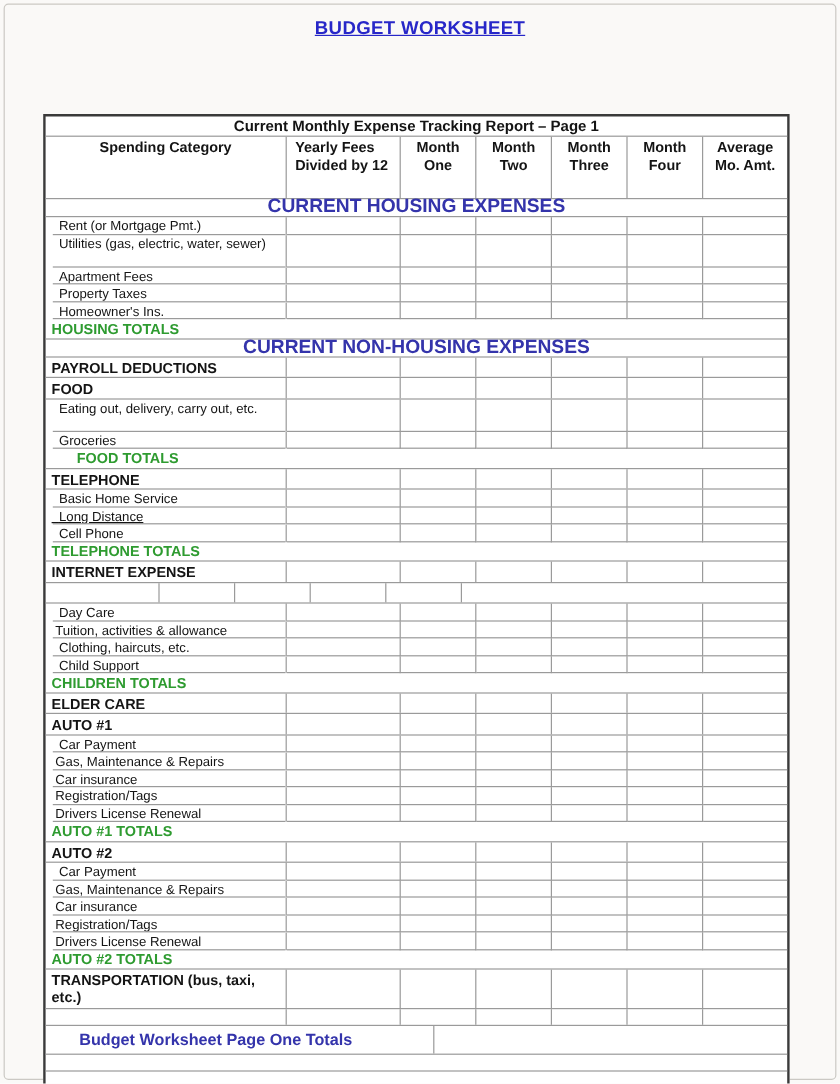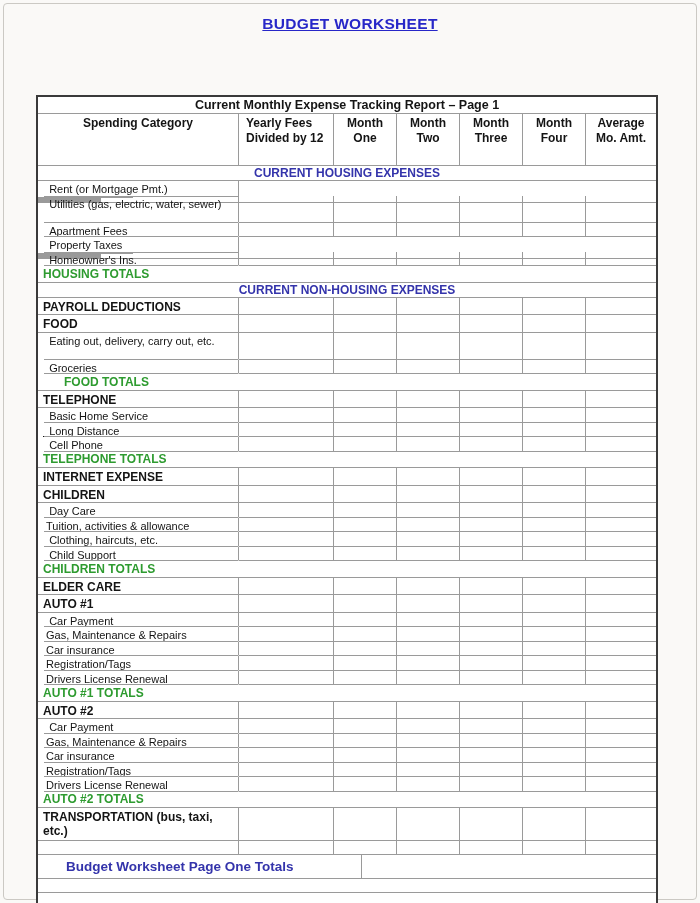--- a/index.html
+++ b/index.html
@@ -56,21 +56,21 @@
   
   .row.g { border-bottom:none; }
   .row.g > div { border-bottom:1px solid var(--grid-line); }
   .row.g > .cat { border-bottom:1px solid transparent; position:relative; }
   .row.g > .cat::after {
     content:""; position:absolute; left:6px; right:0; bottom:-1px; height:1px;
     background:var(--grid-line);
   }
   .row.blue .full {
     display:flex; align-items:center; justify-content:center;
-    font-weight:bold; font-size:12px; color:var(--section-blue);
+    font-weight:bold; font-size:16px; color:var(--section-blue);
   }
   .row.total .full {
     display:flex; align-items:center;
     font-weight:bold; font-size:12px; color:var(--totals-green);
     padding-left:5px;
   }
   .row.grand .full {
     display:flex; align-items:center;
     font-weight:bold; font-size:13.5px; color:var(--section-blue);
     padding-left:28px;
@@ -95,21 +95,21 @@
       <div class="m hc">Month Two</div>
       <div class="m hc">Month Three</div>
       <div class="m hc">Month Four</div>
       <div class="avg hc">Average Mo. Amt.</div>
     </div>
 
     <div id="tbody">
         <div class="row blue" style="height: 15px;">
           <div class="full">CURRENT HOUSING EXPENSES</div>
         </div>
-        <div class="row item g" style="height: 14.5px; flex-direction: column;">
+        <div class="row item g" style="height: 14.5px;">
           <div class="cat">  Rent (or Mortgage Pmt.)</div>
           <div class="yearly"></div>
           <div class="m"></div>
           <div class="m"></div>
           <div class="m"></div>
           <div class="m"></div>
           <div class="avg"></div>
         </div>
         <div class="row item g" style="height: 27px;">
           <div class="cat">  Utilities (gas, electric, water, sewer)</div>
@@ -122,21 +122,21 @@
         </div>
         <div class="row item g" style="height: 14.5px;">
           <div class="cat">  Apartment Fees</div>
           <div class="yearly"></div>
           <div class="m"></div>
           <div class="m"></div>
           <div class="m"></div>
           <div class="m"></div>
           <div class="avg"></div>
         </div>
-        <div class="row item g" style="height: 14.5px; flex-direction: column;">
+        <div class="row item g" style="height: 14.5px;">
           <div class="cat">  Property Taxes</div>
           <div class="yearly"></div>
           <div class="m"></div>
           <div class="m"></div>
           <div class="m"></div>
           <div class="m"></div>
           <div class="avg"></div>
         </div>
         <div class="row item g" style="height: 14.5px;">
           <div class="cat">  Homeowner's Ins.</div>
@@ -234,21 +234,20 @@
         <div class="row bold" style="height: 17.5px;">
           <div class="cat">INTERNET EXPENSE</div>
           <div class="yearly"></div>
           <div class="m"></div>
           <div class="m"></div>
           <div class="m"></div>
           <div class="m"></div>
           <div class="avg"></div>
         </div>
         <div class="row bold" style="height: 17.5px;">
-          <div class="cat">CHILDREN</div>
           <div class="yearly"></div>
           <div class="m"></div>
           <div class="m"></div>
           <div class="m"></div>
           <div class="m"></div>
           <div class="avg"></div>
         </div>
         <div class="row item g" style="height: 14.5px;">
           <div class="cat">  Day Care</div>
           <div class="yearly"></div>

